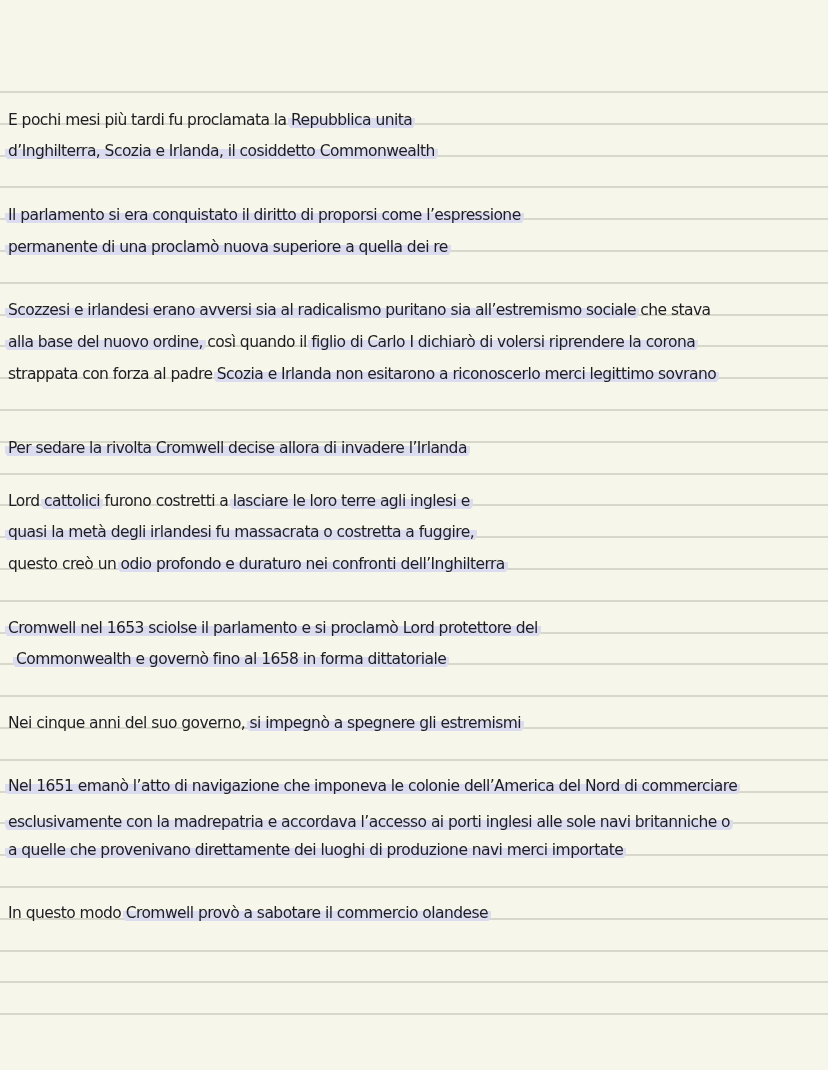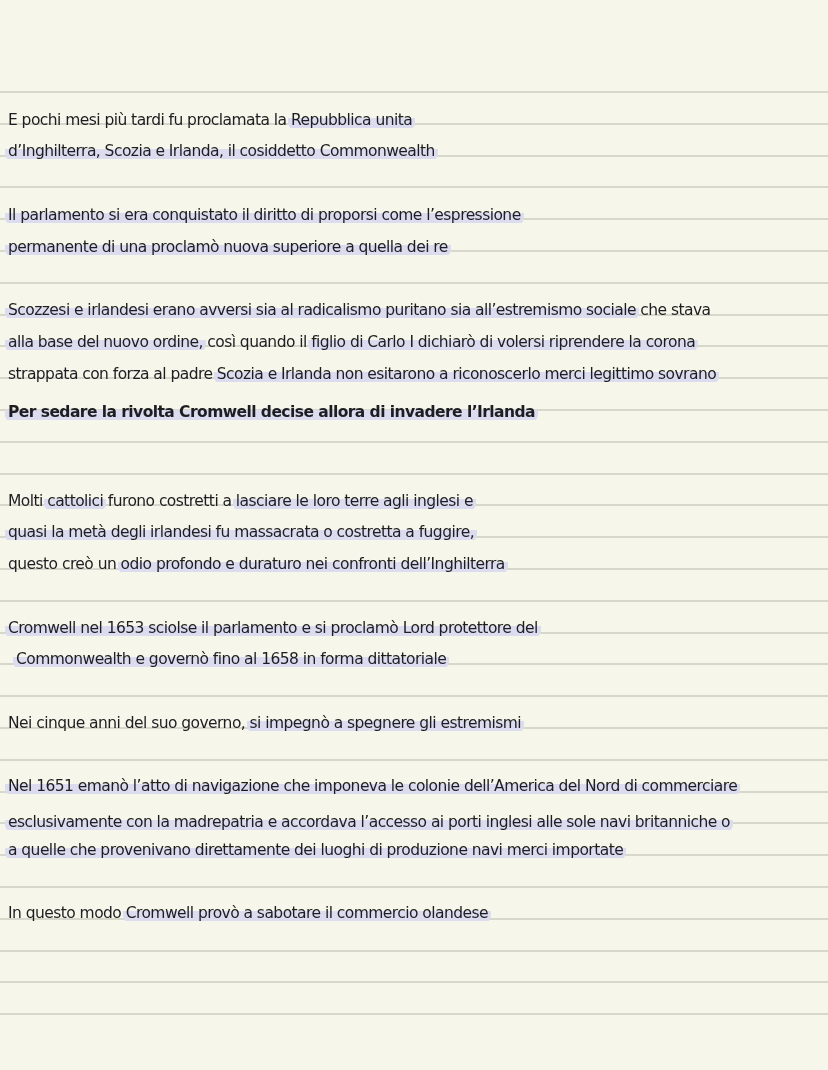--- a/index.html
+++ b/index.html
@@ -75,24 +75,24 @@
     <div>
       <div class="text-line" style="top: 201px;"><span class="seg hl">Il parlamento si era conquistato il diritto di proporsi come l’espressione</span></div>
       <div class="text-line" style="top: 233px;"><span class="seg hl">permanente di una proclamò nuova superiore a quella dei re</span></div>
     </div>
     <div>
       <div class="text-line" style="top: 296px;"><span class="seg hl">Scozzesi e irlandesi erano avversi sia al radicalismo puritano sia all’estremismo sociale</span><span class="seg"> che stava</span></div>
       <div class="text-line" style="top: 328px;"><span class="seg hl">alla base del nuovo ordine,</span><span class="seg"> così quando il </span><span class="seg hl">figlio di Carlo I dichiarò di volersi riprendere la corona</span></div>
       <div class="text-line" style="top: 360px;"><span class="seg">strappata con forza al padre </span><span class="seg hl">Scozia e Irlanda non esitarono a riconoscerlo merci legittimo sovrano</span></div>
     </div>
     <div>
-      <div class="text-line" style="top: 398px; font-weight: bold;"><span class="seg hl">Per sedare la rivolta Cromwell decise allora di invadere l’Irlanda</span></div>
+      <div class="text-line" style="top: 434px;"><span class="seg hl">Per sedare la rivolta Cromwell decise allora di invadere l’Irlanda</span></div>
     </div>
     <div>
-      <div class="text-line" style="top: 487px;"><span class="seg">Molti </span><span class="seg hl">cattolici</span><span class="seg"> furono costretti a </span><span class="seg hl">lasciare le loro terre agli inglesi e</span></div>
+      <div class="text-line" style="top: 487px;"><span class="seg">Lord </span><span class="seg hl">cattolici</span><span class="seg"> furono costretti a </span><span class="seg hl">lasciare le loro terre agli inglesi e</span></div>
       <div class="text-line" style="top: 518px;"><span class="seg hl">quasi la metà degli irlandesi fu massacrata o costretta a fuggire,</span></div>
       <div class="text-line" style="top: 550px;"><span class="seg">questo creò un </span><span class="seg hl">odio profondo e duraturo nei confronti dell’Inghilterra</span></div>
     </div>
     <div>
       <div class="text-line" style="top: 614px;"><span class="seg hl">Cromwell nel 1653 sciolse il parlamento e si proclamò Lord protettore del</span></div>
       <div class="text-line" style="top: 645px; margin-left: 8px;"><span class="seg hl">Commonwealth e governò fino al 1658 in forma dittatoriale</span></div>
     </div>
     <div>
       <div class="text-line" style="top: 709px;"><span class="seg">Nei cinque anni del suo governo, </span><span class="seg hl">si impegnò a spegnere gli estremismi</span></div>
     </div>

